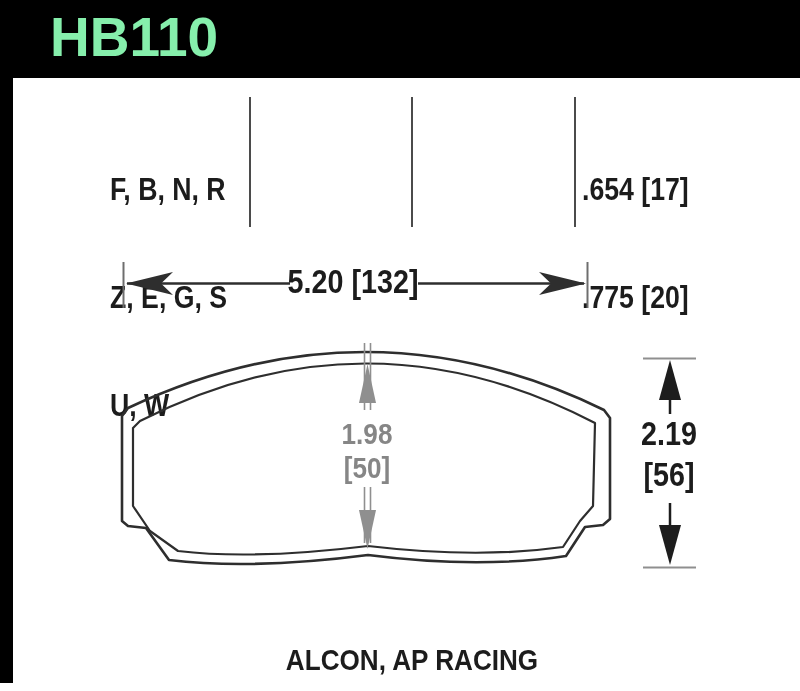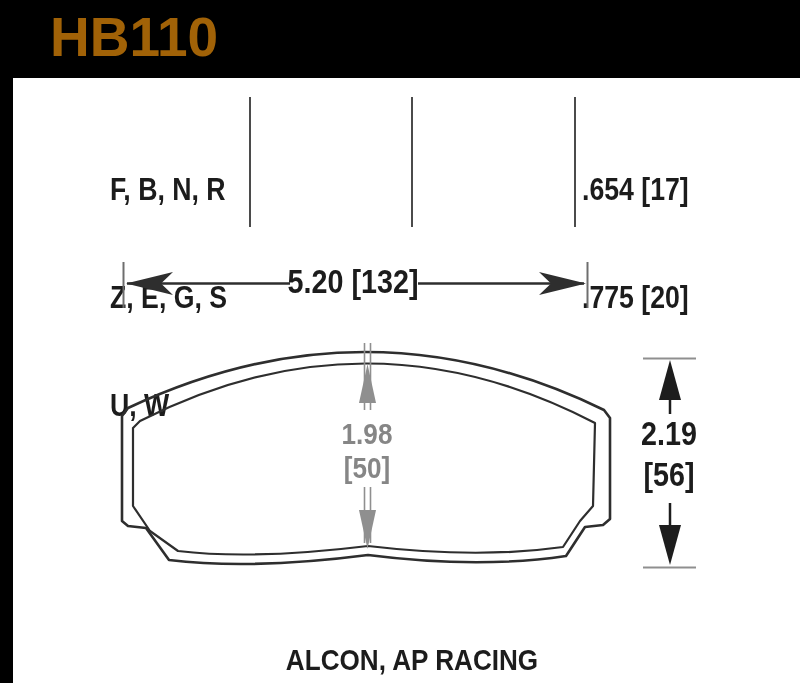--- a/index.html
+++ b/index.html
@@ -3,21 +3,21 @@
 <meta charset="utf-8">
 <style>
   html,body{margin:0;padding:0;background:#ffffff;}
   .page{
     position:relative;width:800px;height:691px;background:#ffffff;overflow:hidden;
     font-family:"Liberation Sans", sans-serif;
   }
   
   .header-bar{position:absolute;left:0;top:0;width:800px;height:78px;background:#000000;}
   .part-number{
-    position:absolute;left:50px;top:10px;font-size:55px;font-weight:700;color:#a16207;
+    position:absolute;left:50px;top:10px;font-size:55px;font-weight:700;color:#86efac;
     line-height:1;letter-spacing:0px;white-space:nowrap;
   }
   .left-strip{position:absolute;left:0;top:78px;width:13px;height:605px;background:#000000;}
 
   
   .txt{color:#1c1c1c;font-weight:700;white-space:pre;}
   .cond-l{transform:scaleX(0.86);transform-origin:left top;}
   .cond-c{transform:scaleX(0.87);transform-origin:center top;}
 
   .codes{position:absolute;left:110px;top:100px;font-size:31px;line-height:36px;}

